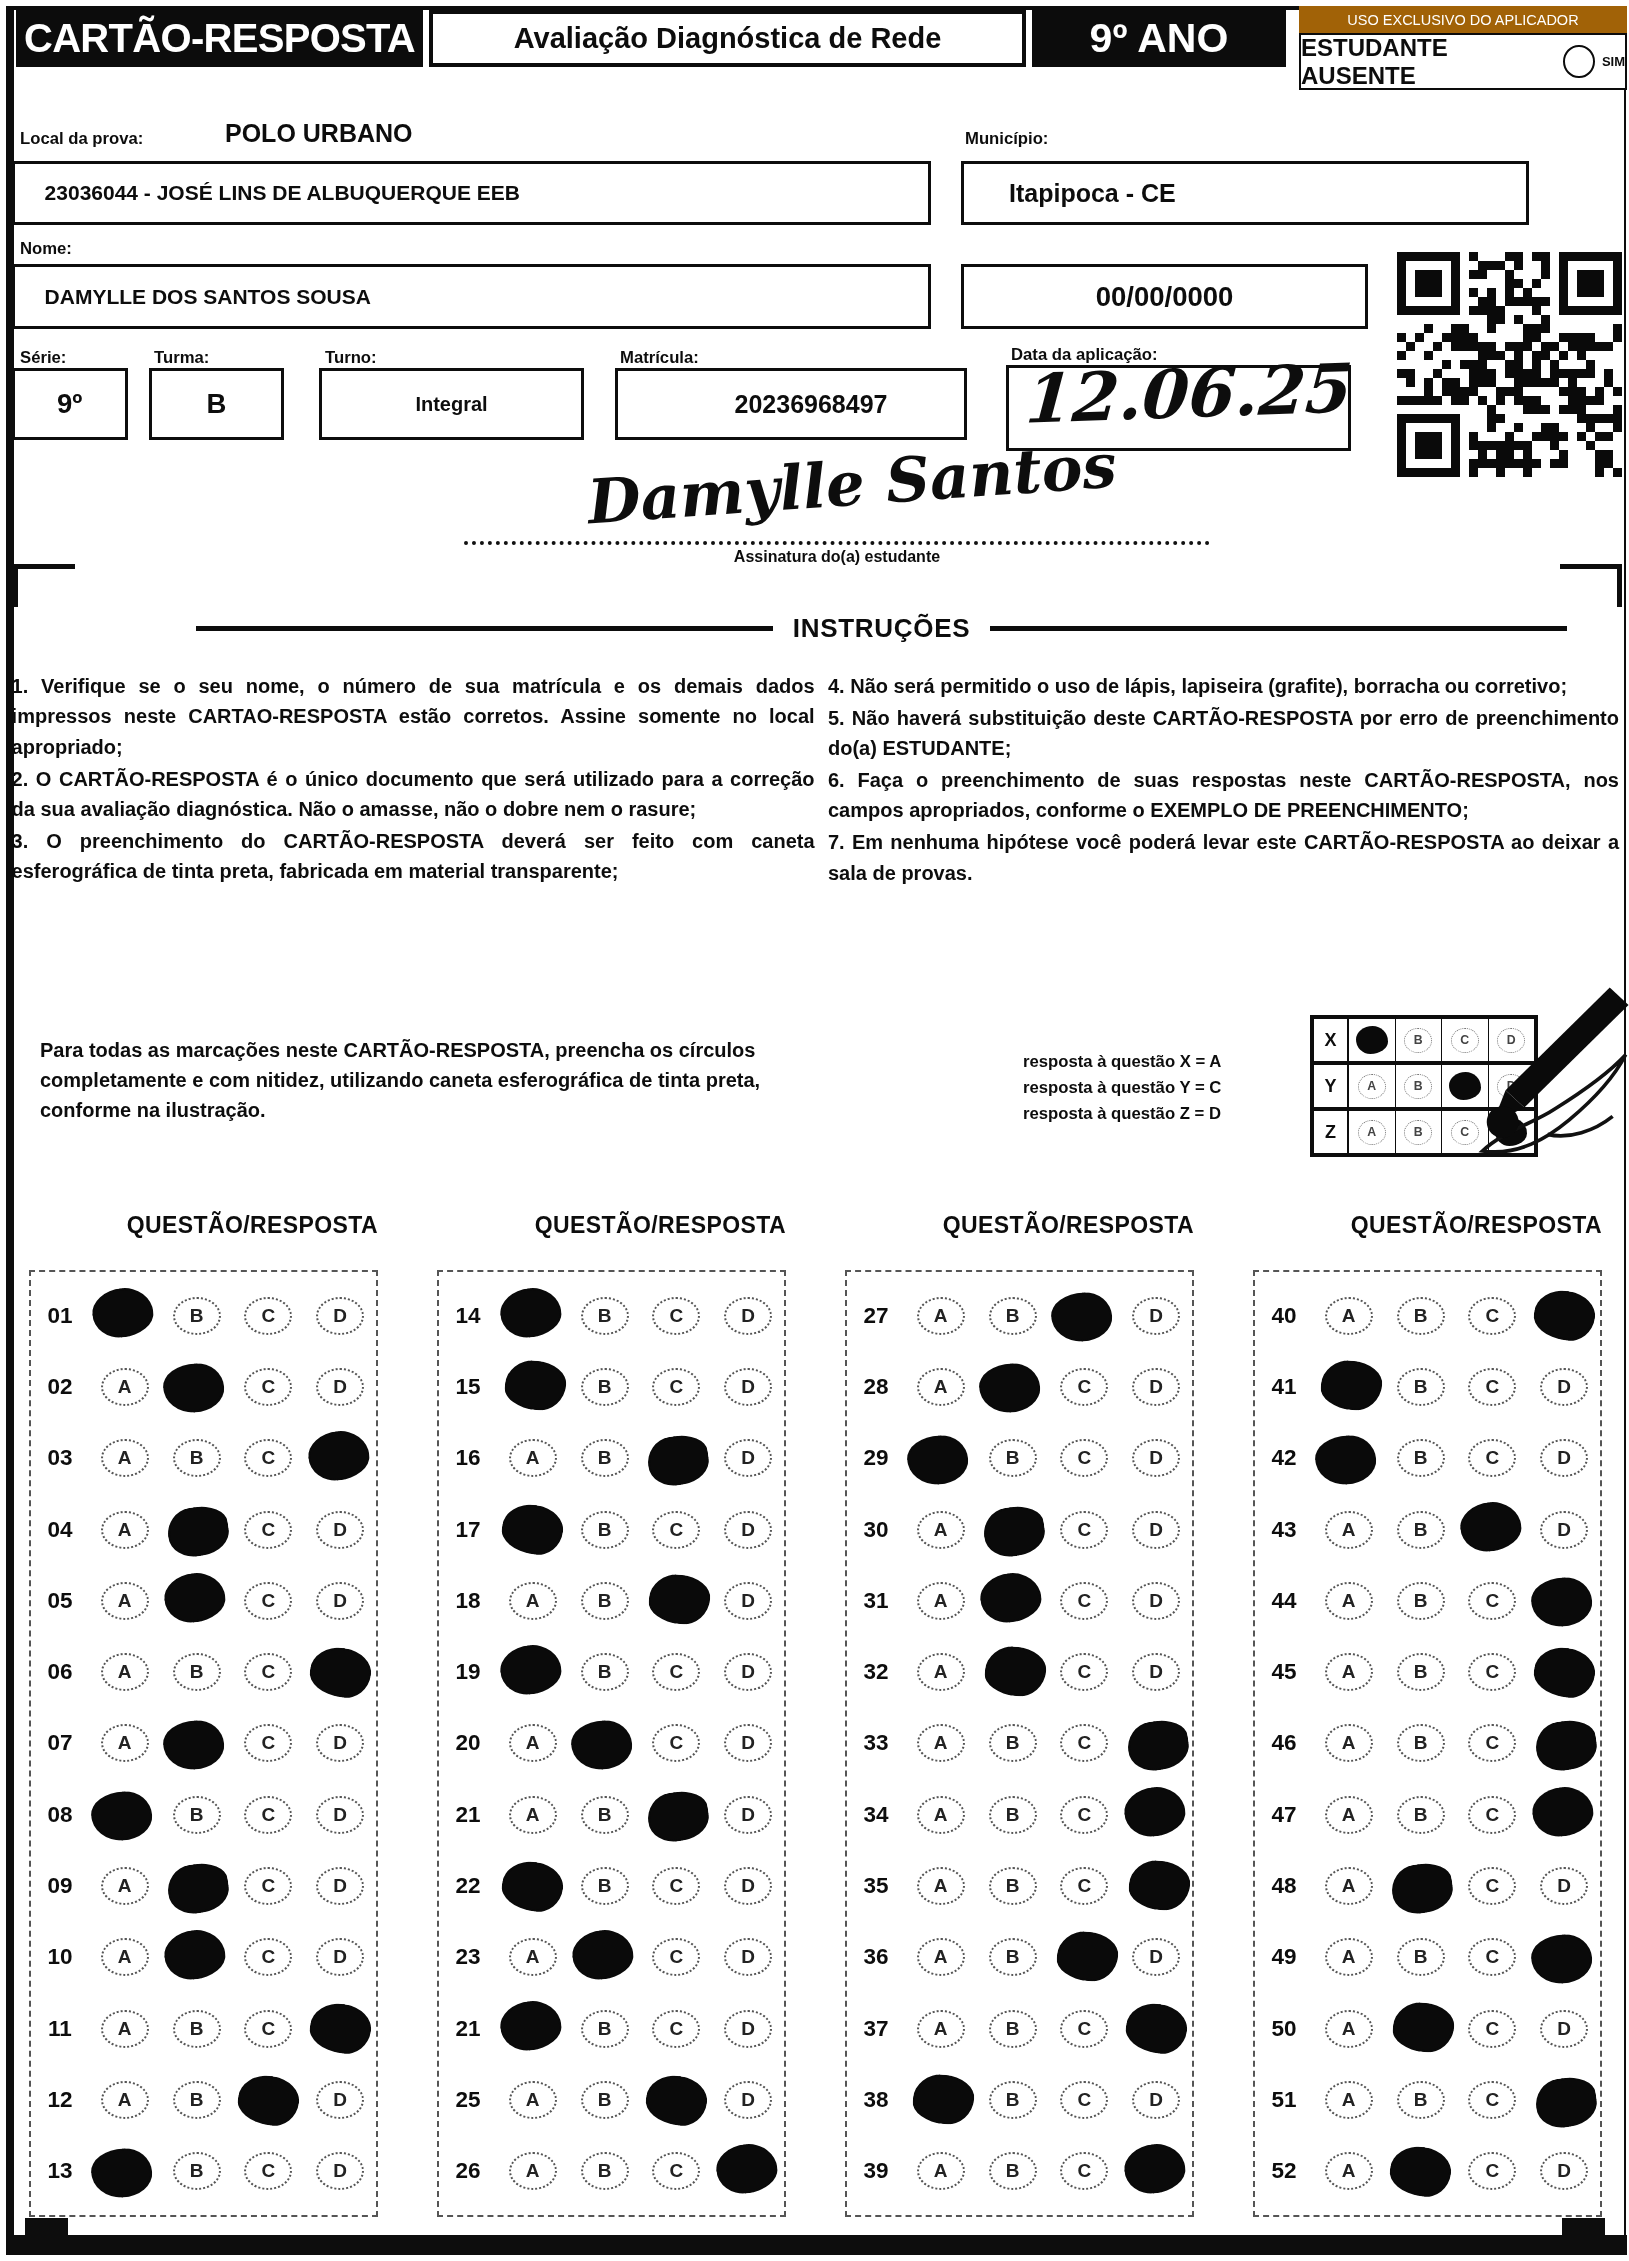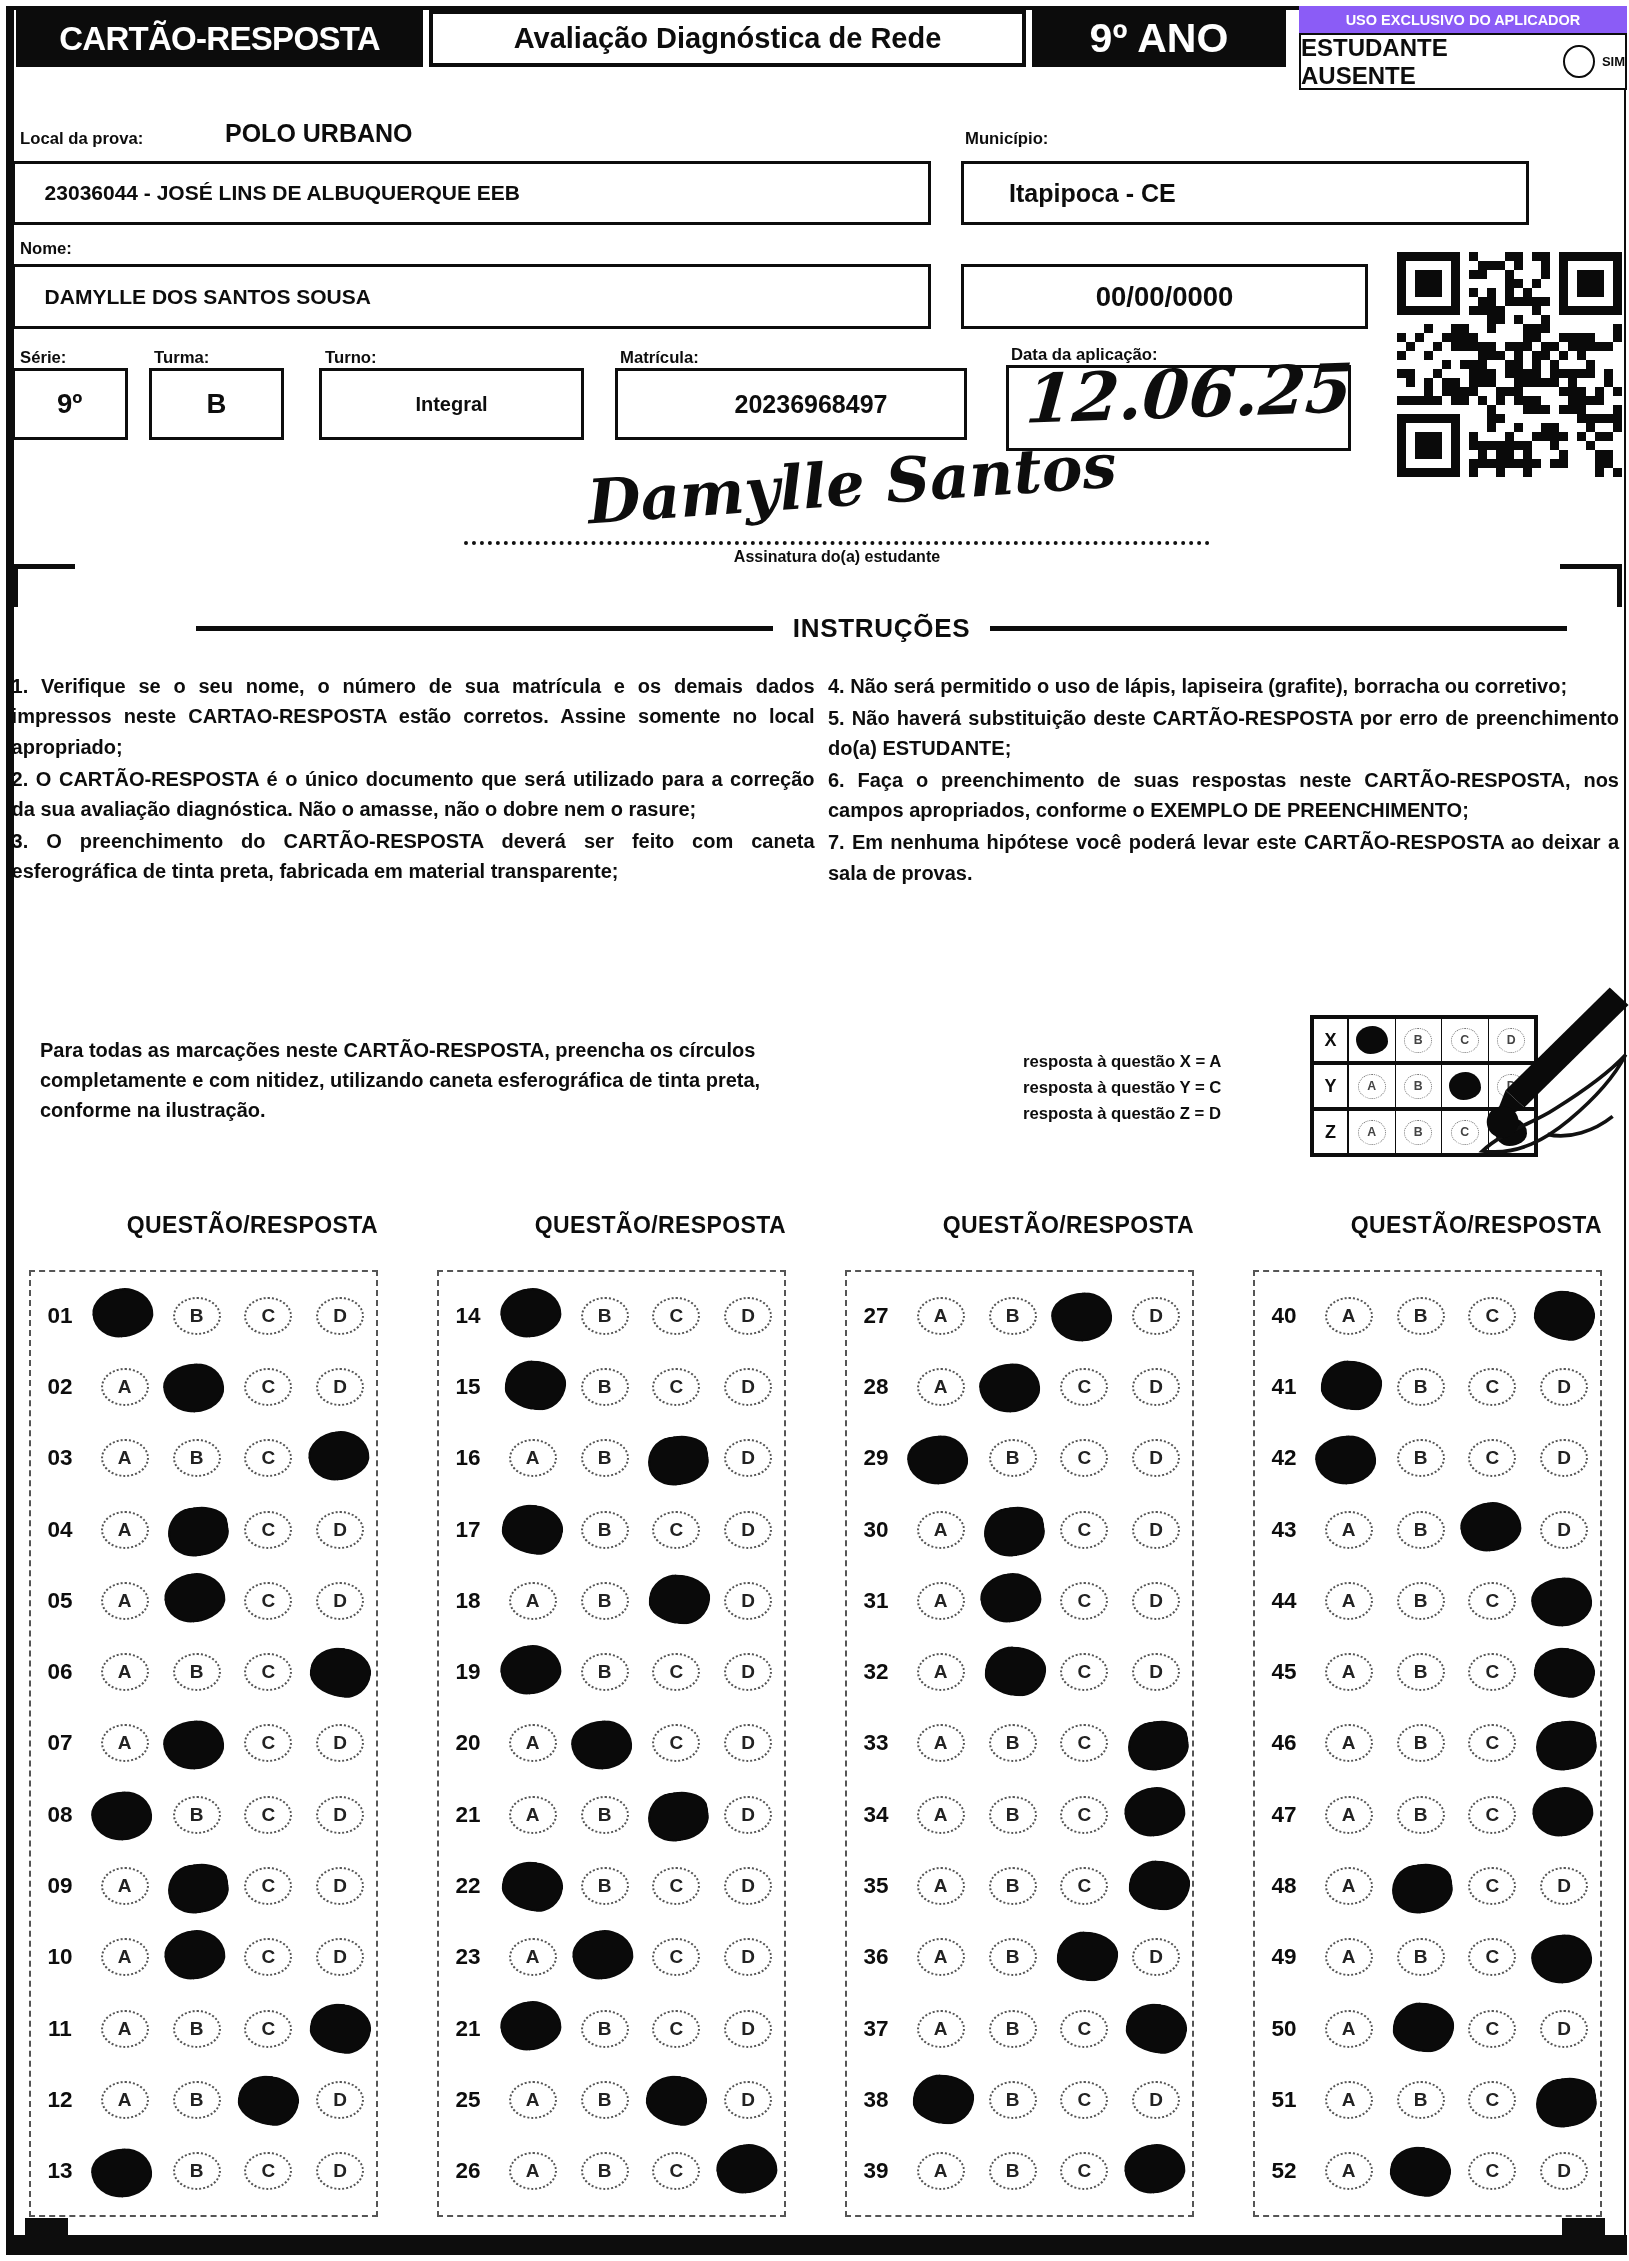--- a/index.html
+++ b/index.html
@@ -7,28 +7,28 @@
          font-family:"Liberation Sans",sans-serif;color:#0d0d0d;overflow:hidden;}
   .abs{position:absolute;}
   
   .frame-left{left:5.8px;top:5.8px;width:8.7px;height:2244px;background:#0d0d0d;}
   .frame-top{left:5.8px;top:5.8px;width:1621px;height:4.3px;background:#0d0d0d;}
   .frame-right{left:1624px;top:5.8px;width:2.2px;height:2239px;background:#0d0d0d;}
   .frame-bottom{left:5.8px;top:2235px;width:1621px;height:20px;background:#0d0d0d;}
   .notch{background:#0d0d0d;height:19px;width:43px;top:2218px;}
   
   .hdr-title{left:16px;top:10px;width:407px;height:57px;background:#0c0c0c;color:#fff;
-             display:flex;align-items:center;justify-content:center;font-weight:bold;font-size:33px;letter-spacing:-0.7px;}
+             display:flex;align-items:center;justify-content:center;font-weight:bold;font-size:40px;letter-spacing:-0.7px;}
   .hdr-sub{left:429px;top:10px;width:597px;height:57px;border:4.3px solid #0c0c0c;box-sizing:border-box;
            display:flex;align-items:center;justify-content:center;font-weight:bold;font-size:29px;}
   .hdr-grade{left:1032px;top:10px;width:254px;height:57px;background:#0c0c0c;color:#fff;
              display:flex;align-items:center;justify-content:center;font-weight:bold;font-size:41px;}
   .aplicador{left:1299px;top:5.8px;width:328px;height:86px;}
-  .aplicador-bar{width:100%;height:27.5px;background:#8b5cf6;color:#fff;display:flex;align-items:center;justify-content:center;
-                 font-weight:bold;font-size:14.5px;}
+  .aplicador-bar{width:100%;height:27.5px;background:#a16207;color:#fff;display:flex;align-items:center;justify-content:center;
+                 font-weight:normal;font-size:14.5px;}
   .aplicador-box{width:100%;height:57px;border:2.9px solid #0c0c0c;box-sizing:border-box;background:#fff;
                  display:flex;align-items:center;justify-content:center;gap:7.2px;font-weight:bold;}
   .absent-label{font-size:24px;}
   .absent-circle{width:29px;height:29px;border:2.9px solid #0c0c0c;border-radius:50%;display:inline-block;}
   .absent-yes{font-size:13px;}
   
   .lbl{font-weight:bold;font-size:16.7px;}
   .box{border:3.6px solid #0d0d0d;box-sizing:border-box;background:#fff;display:flex;align-items:center;font-weight:bold;}
   .bigval{font-size:21px;}
   .qr{left:1397px;top:252px;width:225px;height:225px;}

